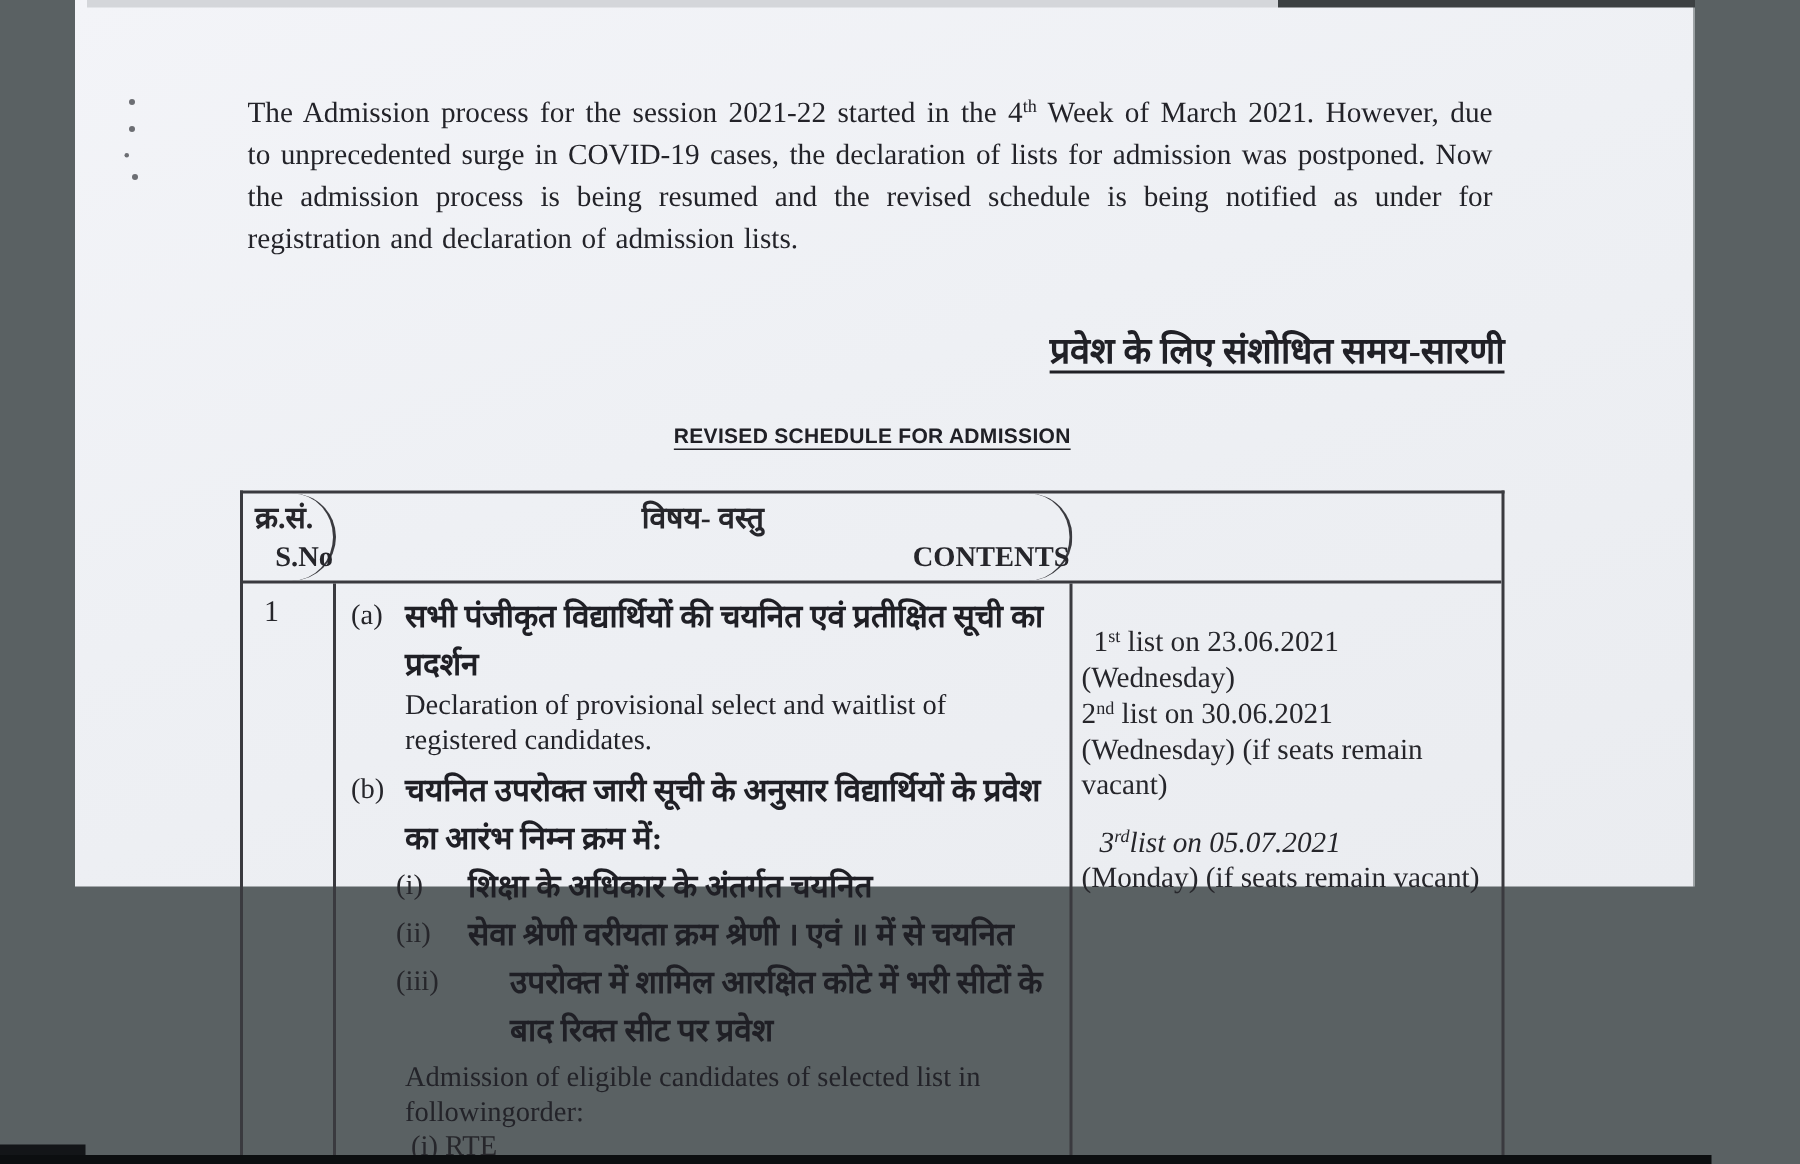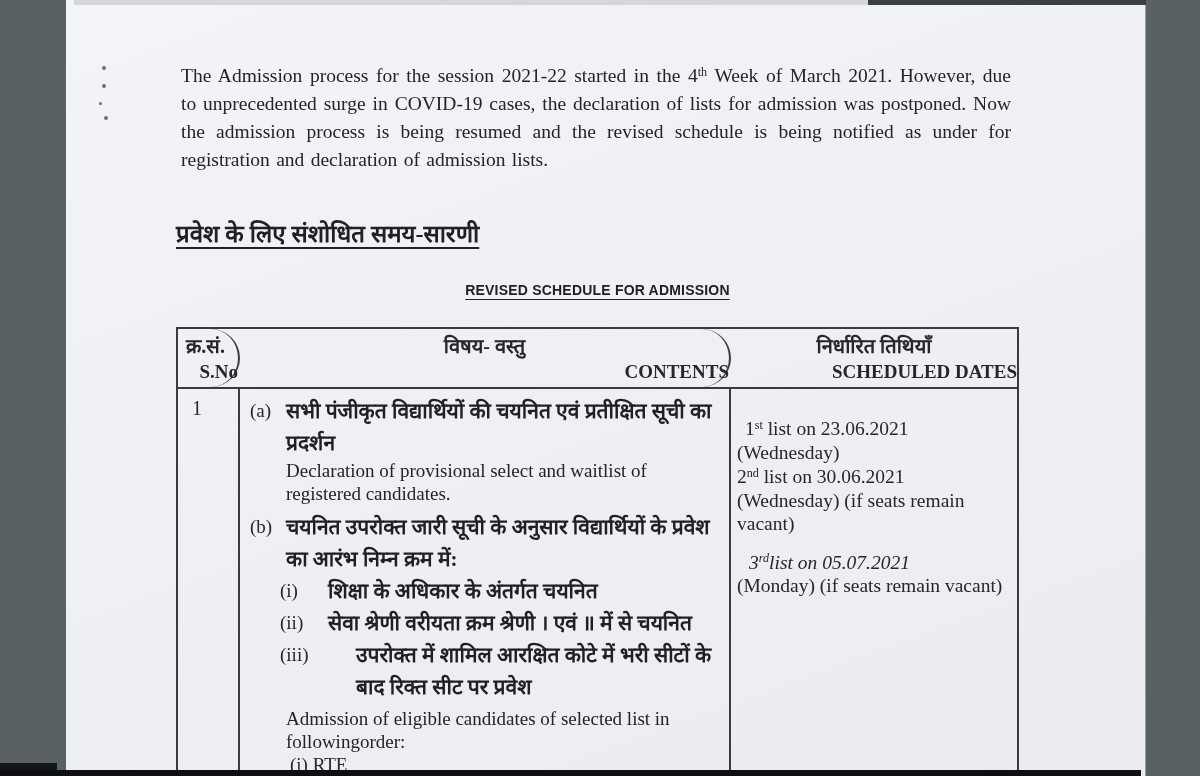--- a/index.html
+++ b/index.html
@@ -9,21 +9,21 @@
     font-family: "Liberation Serif", serif;
     color: #26262b;
     position: relative;
   }
   .viewer-top-line {
     position: absolute; left: 0; top: 0; width: 1200px; height: 2px;
     background: #50565
 8; z-index: 5;
   }
   .page {
-    position: absolute; left: 66px; top: 0; width: 1080px; height: 776px;
+    position: absolute; left: 50px; top: 0; width: 1080px; height: 591px;
     background: linear-gradient(160deg, #f3f4f8 0%, #eef0f4 45%, #eaecf0 100%);
     border-right: 1px solid #9aa0a2;
     z-index: 1;
   }
   .top-edge-light {
     position: absolute; left: 8px; top: 0; width: 794px; height: 5px;
     background: #d4d6da;
   }
   .top-edge-dark {
     position: absolute; left: 802px; top: 0; width: 278px; height: 5px;
@@ -43,21 +43,21 @@
     position: absolute; left: 115px; top: 62px; width: 830px;
     font-size: 19.5px; line-height: 28px; text-align: justify;
     word-spacing: 1.5px; color: #232329;
   }
   .intro sup, .date-line sup {
     font-size: 0.62em; vertical-align: 0.5em; line-height: 0; text-align: center;
   }
 
   .hindi-title {
     position: absolute; left: 110px; top: 216px; width: 843px;
-    text-align: left; font-size: 24px; font-weight: 700;
+    text-align: right; font-size: 24px; font-weight: 700;
     text-decoration: underline; text-underline-offset: 5px;
     color: #202026;
   }
   .english-title {
     position: absolute; left: 110px; top: 282px; width: 843px;
     text-align: center; font-size: 14px; font-weight: 700;
     font-family: "Liberation Sans", sans-serif;
     text-decoration: underline; text-underline-offset: 4px;
     letter-spacing: 0.2px; color: #202026;
   }
@@ -135,24 +135,20 @@
 
     <div class="thead">
       <div class="col-sno th left">
         <div class="hn">क्र.सं.</div>
         <div class="en">S.No</div>
       </div>
       <div class="col-contents th center">
         <div class="hn">विषय- वस्तु</div>
         <div class="en">CONTENTS</div>
       </div>
-      <div class="col-dates th center">
-        <div class="hn">निर्धारित तिथियाँ</div>
-        <div class="en">SCHEDULED DATES</div>
-      </div>
     </div>
 
     <div class="tbody">
 
       <div class="col-sno cell-sno">1</div>
 
       <div class="col-contents cell-contents">
 
         <div class="c-row">
           <span class="lbl lbl-a">(a)</span>

